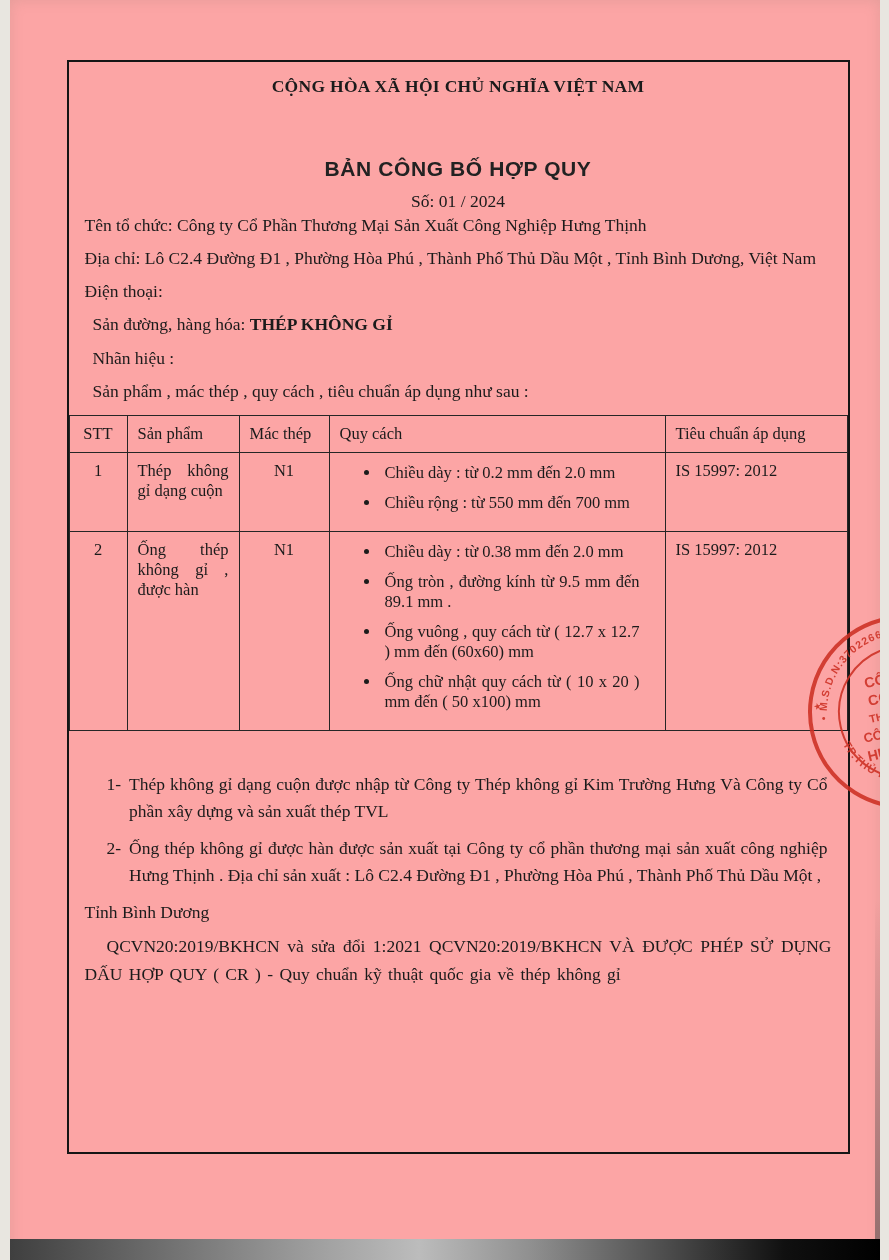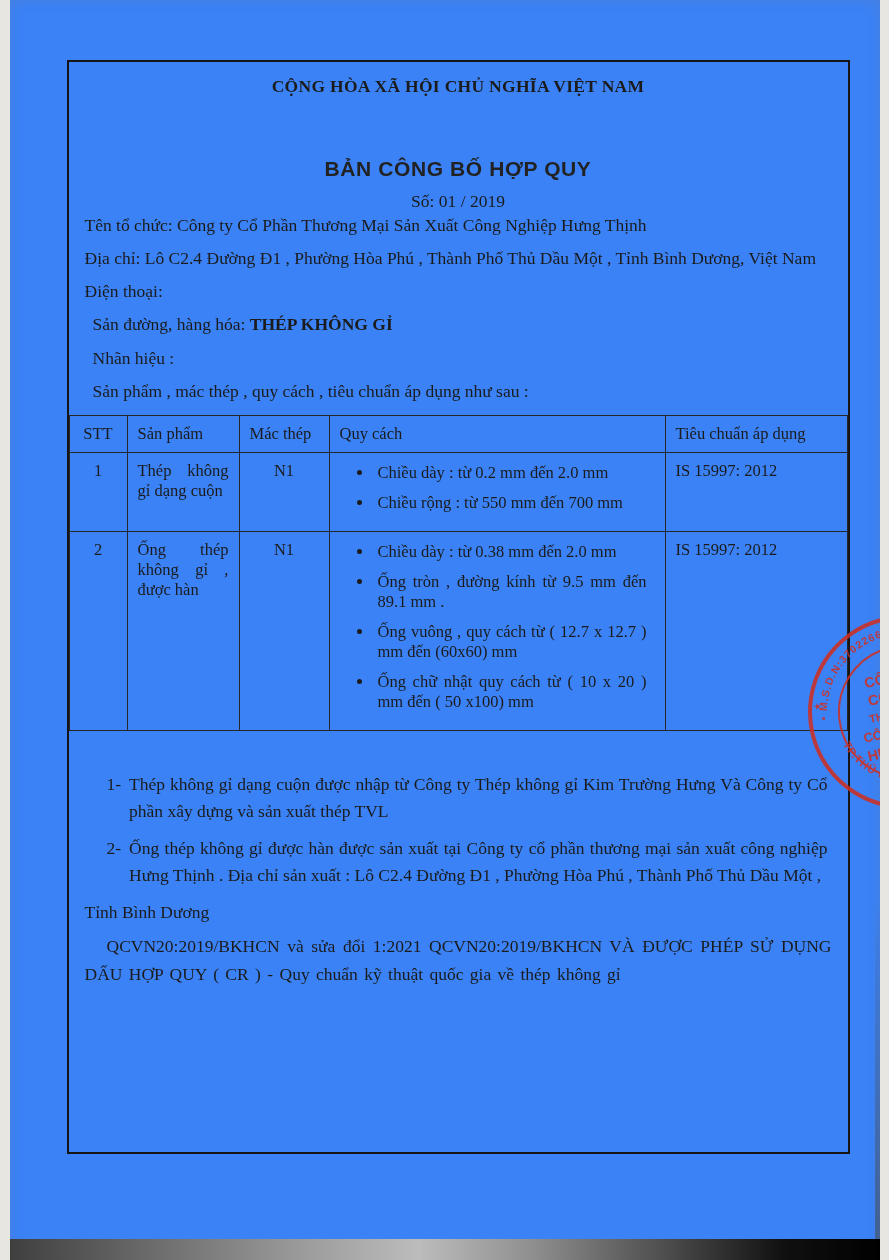--- a/index.html
+++ b/index.html
@@ -1,18 +1,18 @@
 <!DOCTYPE html>
 <html><head>
 <meta charset="utf-8">
 <style>
   html,body { margin:0; padding:0; background:#e8e6e0; }
   .page {
     position:relative; width:870px; height:1260px; margin:0 auto;
-    background:#3b82f6; overflow:hidden;
+    background:#fca5a5; overflow:hidden;
     font-family:"Liberation Serif","DejaVu Serif",serif; color:#1b1b1b;
     box-shadow: inset 0 0 14px rgba(120,115,100,.18);
   }
   .frame {
     position:absolute; left:57px; top:60px; width:783px; height:1094px;
     border:2.4px solid #151515; box-sizing:border-box;
     padding:12px 16px 0 16px;
   }
   .nat-header { text-align:center; margin-top:2px; }
   .nat-title { font-weight:bold; font-size:17.5px; letter-spacing:.3px; }
@@ -39,21 +39,21 @@
   .doc-table col.c5{width:auto;}
   .doc-table th, .doc-table td {
     border:1.7px solid #262626; vertical-align:top;
     padding:8px 10px; font-weight:normal; text-align:left;
   }
   .doc-table th.h-stt { text-align:center; }
   td.c-stt { text-align:center; }
   td.c-sp  { text-align:justify; }
   td.c-mt  { text-align:center; }
   ul.qc { margin:2px 0 0; padding-left:26px; }
-  ul.qc li { margin:0 8px 10px; padding-left:4px; text-align:justify; }
+  ul.qc li { margin:0 15px 10px; padding-left:4px; text-align:justify; }
   .notes { margin-top:40px; font-size:17.5px; line-height:1.55; padding:0 4px 0 22px; }
   .note { display:flex; gap:8px; margin-bottom:10px; }
   .note-num { flex:0 0 auto; }
   .note-text { text-align:justify; }
   .footer-block { font-size:17.5px; line-height:1.55; margin-top:4px; }
   .footer-block p { margin:0 0 7px; }
   .qcvn { text-align:justify; text-indent:22px; word-spacing:2px; }
   .stamp {
     position:absolute; left:795px; top:612px; width:200px; height:200px;
     transform:rotate(-13deg); opacity:.88; pointer-events:none;
@@ -73,21 +73,21 @@
 
 <div class="page">
 
   <div class="frame">
 
     <div class="nat-header">
       <div class="nat-title">CỘNG HÒA XÃ HỘI CHỦ NGHĨA VIỆT NAM</div><br>
     </div>
 
     <div class="doc-title">BẢN CÔNG BỐ HỢP QUY</div>
-    <div class="doc-number">Số: 01 / 2019</div>
+    <div class="doc-number">Số: 01 / 2024</div>
 
     <div class="body-block">
       <p class="para">Tên tổ chức: Công ty Cổ Phần Thương Mại Sản Xuất Công Nghiệp Hưng Thịnh</p>
       <p class="para">Địa chỉ: Lô C2.4 Đường Đ1 , Phường Hòa Phú , Thành Phố Thủ Dầu Một , Tỉnh Bình Dương, Việt Nam</p>
       <p class="para">Điện thoại:</p>
       <p class="para indent"><span>Sản đường, hàng hóa: </span><b>THÉP KHÔNG GỈ</b></p>
       <p class="para indent">Nhãn hiệu :</p>
       <p class="para indent">Sản phẩm , mác thép , quy cách , tiêu chuẩn áp dụng như sau :</p>
     </div>
 

